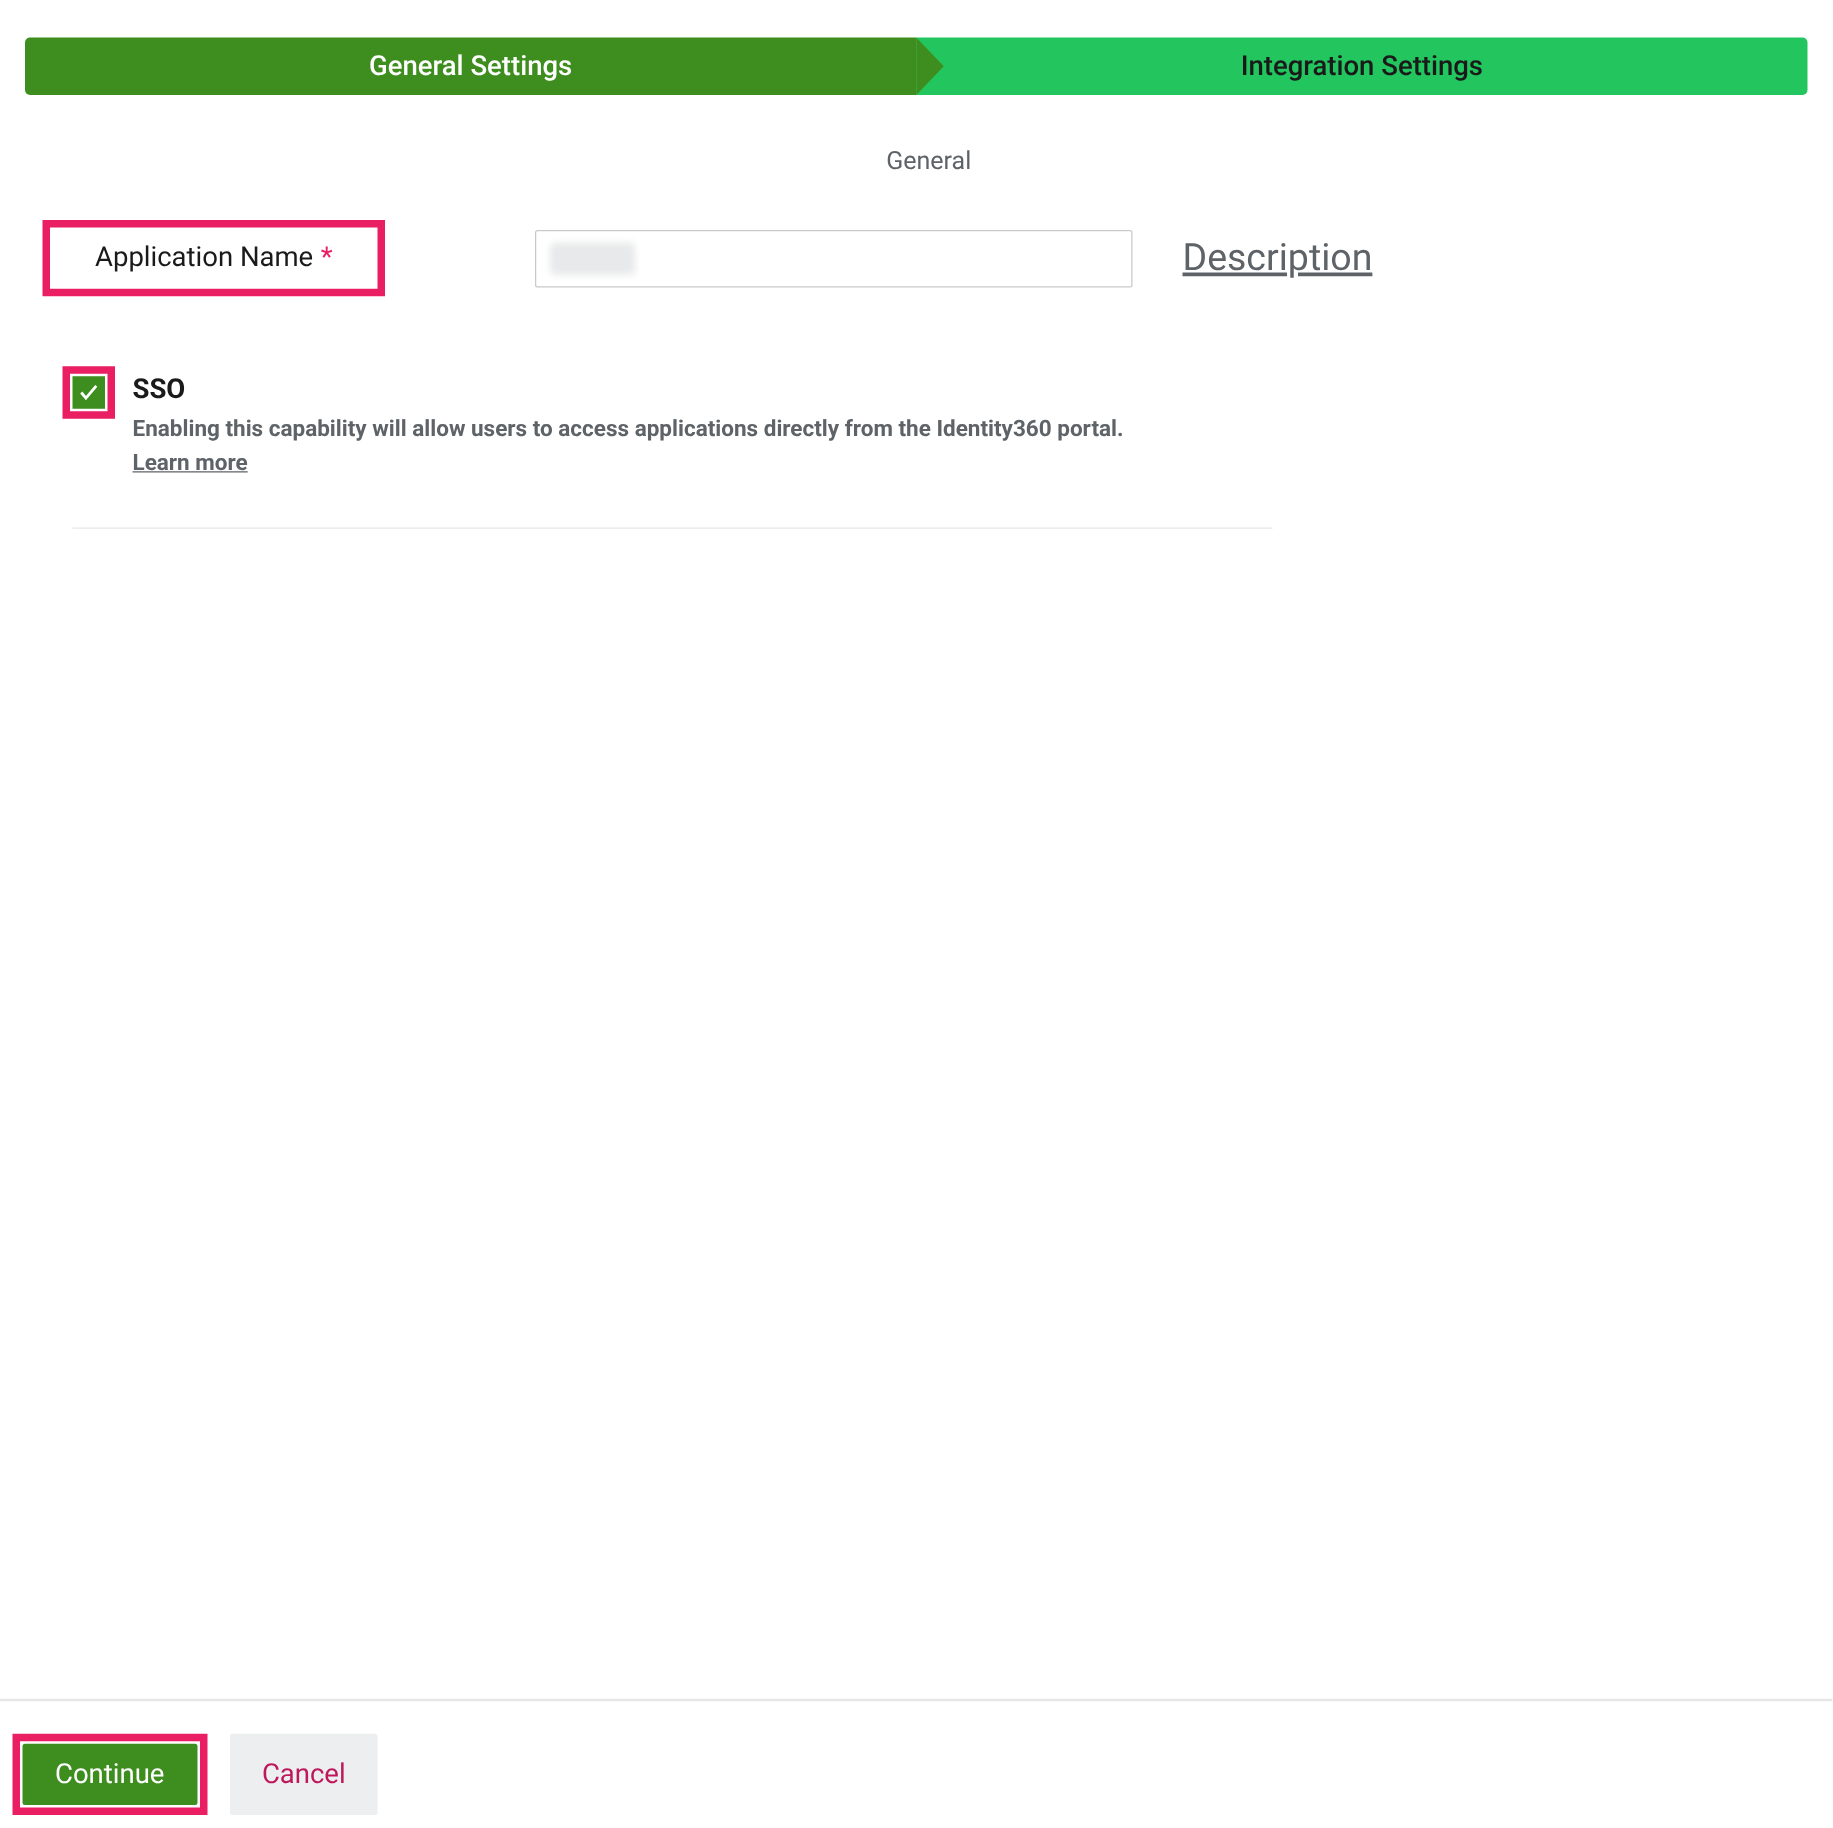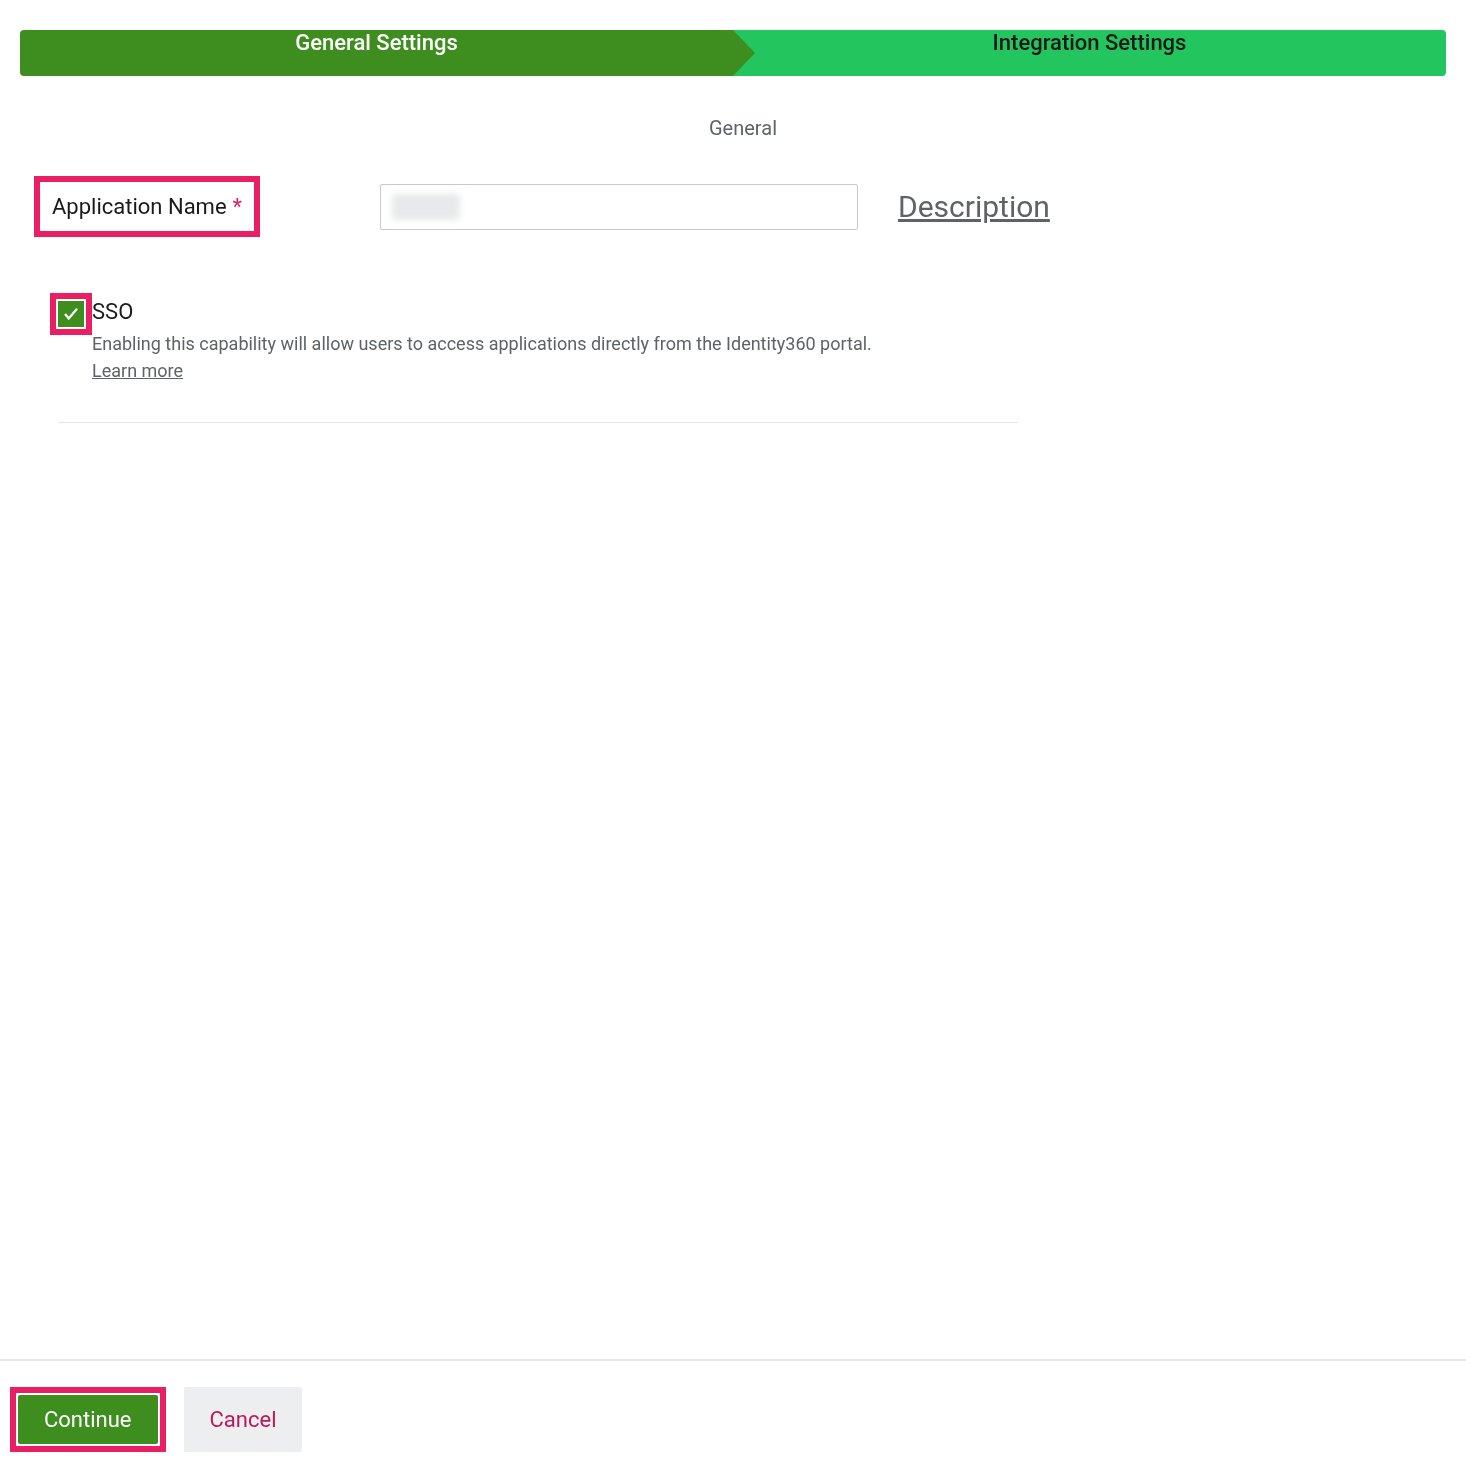--- a/index.html
+++ b/index.html
@@ -17,20 +17,21 @@
     .stepper {
       display: flex;
       margin: 30px 20px 0 20px;
       height: 46px;
       border-radius: 4px;
       overflow: visible;
     }
     .step {
       flex: 1;
       display: flex;
+      align-items: center;
       justify-content: center;
       font-size: 22px;
       font-weight: 500;
       position: relative;
     }
     .step-active {
       background: #3e8e1f;
       color: #fff;
       border-top-left-radius: 4px;
       border-bottom-left-radius: 4px;
@@ -63,21 +64,21 @@
     }
     .form-row {
       display: flex;
       align-items: center;
       margin: 36px 0 0 34px;
       gap: 0;
     }
     .highlight-box {
       border: 6px solid #e91e63;
       background: #fff;
-      padding: 12px 12px;
+      padding: 12px 36px;
       display: inline-block;
     }
     .field-label {
       font-size: 22px;
       color: #1a1a1a;
     }
     .required-asterisk {
       color: #e91e63;
       font-size: 22px;
       margin-left: 2px;
@@ -137,21 +138,23 @@
       cursor: pointer;
     }
     .checkbox svg {
       width: 18px;
       height: 18px;
       stroke: #fff;
       stroke-width: 3;
       fill: none;
     }
     .capability-content {
+      margin-left: 14px;
       max-width: 820px;
+      font-weight: bold;
     }
     .capability-title {
       font-size: 22px;
       color: #1a1a1a;
       margin-top: 6px;
     }
     .capability-desc {
       font-size: 18px;
       color: #5e6368;
       line-height: 1.5;

